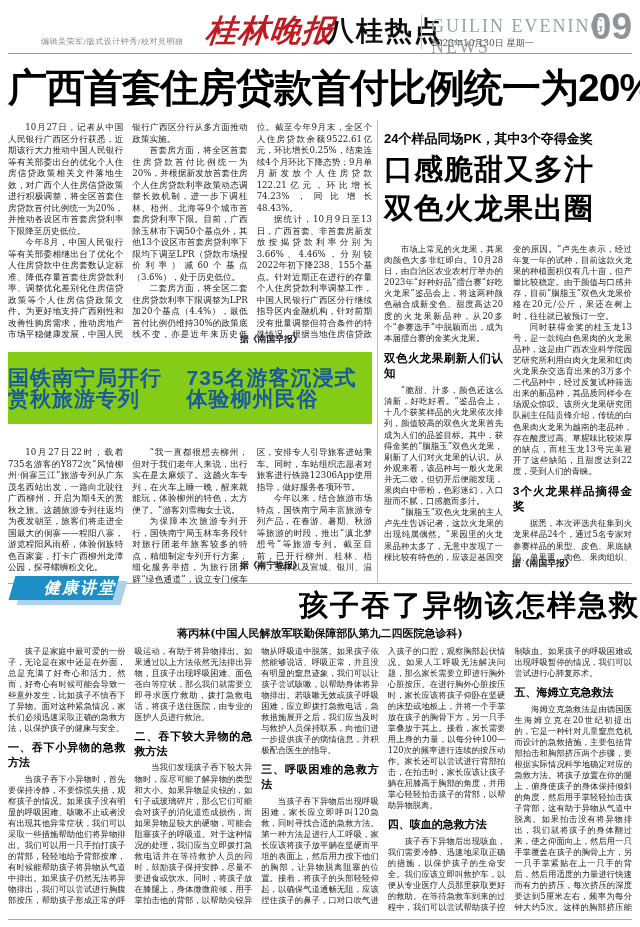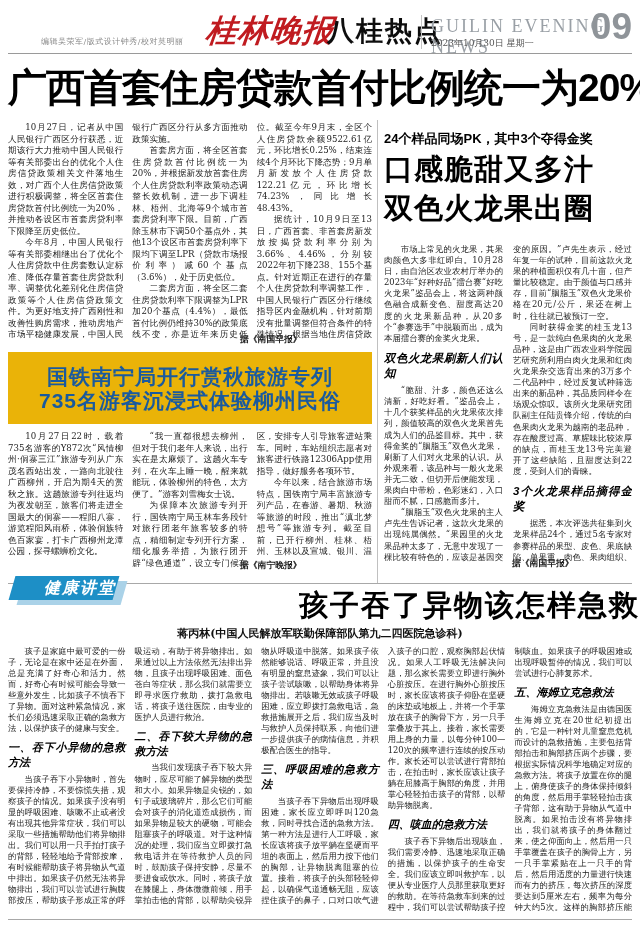--- a/index.html
+++ b/index.html
@@ -24,43 +24,43 @@
   .lead-headline{position:absolute;left:8px;top:61px;width:624px;font-size:39px;font-weight:900;
                  font-family:"Liberation Sans",sans-serif;color:#000;letter-spacing:-1px;white-space:nowrap;}
   .colbody{column-fill:auto;text-align:justify;overflow:hidden;}
   .colbody p{margin:0;text-indent:2em;}
   .lead-body{position:absolute;left:8px;top:122px;width:364px;height:224px;
              column-count:3;column-gap:9px;font-size:8.6px;line-height:1.34;}
   .attr{position:absolute;font-size:8.8px;font-weight:bold;text-align:left;}
   .lead-attr{left:240px;top:334px;width:130px;}
 
   
-  .train-box{position:absolute;left:8px;top:352px;width:364px;height:72px;background:#eab308;
-             display:flex;flex-direction:column;align-items:center;justify-content:center;gap:3px;}
+  .train-box{position:absolute;left:8px;top:352px;width:364px;height:72px;background:#84cc16;
+             display:flex;flex-direction:row;align-items:center;justify-content:center;gap:3px;}
   .train-h{font-size:21px;font-weight:900;color:#1a5a9e;font-family:"Liberation Sans",sans-serif;
            letter-spacing:1px;line-height:1;}
-  .train-body{position:absolute;left:8px;top:431px;width:364px;height:141px;
+  .train-body{position:absolute;left:8px;top:447px;width:364px;height:141px;
               column-count:3;column-gap:9px;font-size:8.6px;line-height:1.34;}
   .train-attr{left:240px;top:560px;width:130px;}
 
   
   .v-rule{position:absolute;left:377px;top:120px;width:1px;height:463px;background:#c0c0c0;}
   .mid-rule{position:absolute;left:8px;top:583px;width:624px;height:1px;background:#a8a8a8;}
   .bottom-rule{position:absolute;left:8px;top:919px;width:624px;height:1px;background:#a8a8a8;}
 
   
   .fruit-kicker{position:absolute;left:384px;top:130px;font-size:13px;font-weight:bold;
                 font-family:"Liberation Sans",sans-serif;color:#000;}
   .fruit-headline{position:absolute;left:384px;top:150px;font-size:29px;font-weight:900;line-height:1.35;
                   font-family:"Liberation Sans",sans-serif;color:#000;letter-spacing:1px;}
   .fruit-body{position:absolute;left:384px;top:244px;width:248px;height:328px;
               column-count:2;column-gap:10px;font-size:8.4px;line-height:1.32;}
   .sub-head{font-size:11.5px;font-weight:bold;font-family:"Liberation Sans",sans-serif;
             margin:7px 0 4px;text-indent:0;break-after:avoid;color:#000;}
-  .colbody h4{text-indent:0;font-style:italic;}
+  .colbody h4{text-indent:0;}
   .fruit-attr{left:512px;top:558px;width:120px;}
 
   
   .badge{position:absolute;left:12px;top:576px;width:108px;height:26px;}
   .badge .echo{position:absolute;left:8px;top:5px;width:104px;height:24px;background:#aad2e8;transform:skewX(-16deg);}
   .badge .bg{position:absolute;left:0;top:0;width:104px;height:24px;background:#1d8fc6;transform:skewX(-16deg);}
   .badge .txt{position:absolute;left:0;top:2px;width:104px;text-align:right;font-size:16px;font-weight:900;
               color:#fff;font-style:italic;font-family:"Liberation Sans",sans-serif;letter-spacing:2px;}
   .health-headline{position:absolute;left:0;top:586px;width:640px;text-align:right;font-size:29px;
                    font-weight:700;font-family:"Liberation Sans",sans-serif;color:#000;letter-spacing:2px;}

